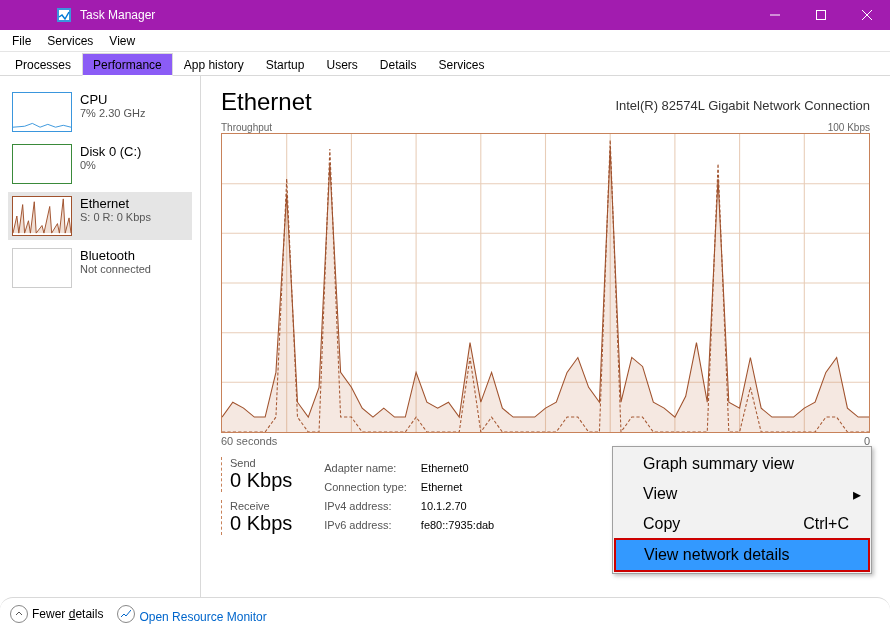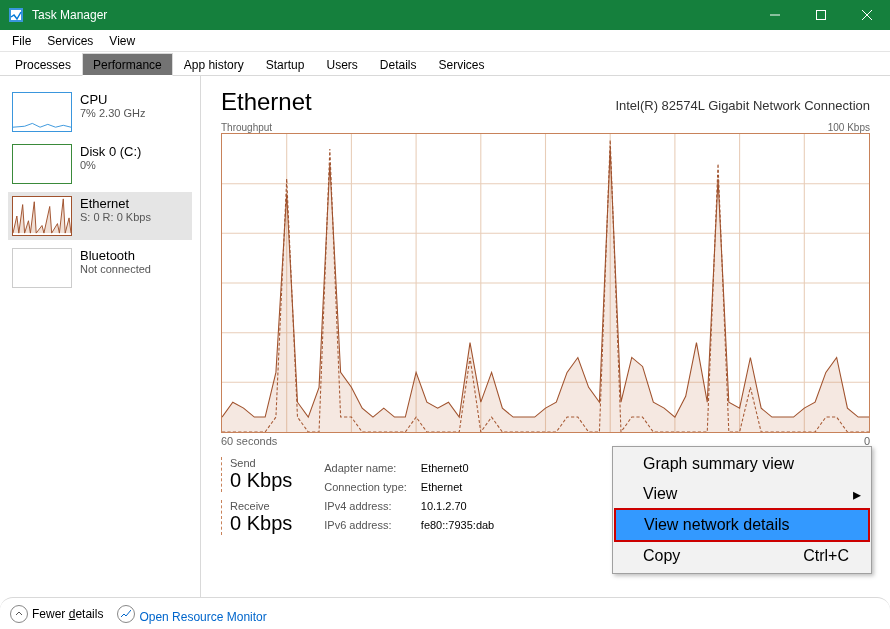--- a/index.html
+++ b/index.html
@@ -1,32 +1,32 @@
 <!DOCTYPE html>
 <html><head>
 <meta charset="utf-8">
 <style>
 * { box-sizing: border-box; margin: 0; padding: 0; font-family: "Segoe UI", Arial, sans-serif; }
 body { width: 890px; height: 629px; background: #fff; font-size: 12px; color: #000; overflow: hidden; }
 
 
-.titlebar { height: 30px; background: #15803d; display: flex; align-items: center; color: #fff; }
+.titlebar { height: 30px; background: #a21caf; display: flex; align-items: center; color: #fff; padding-left: 48px; }
 .titlebar .app-icon { width: 16px; height: 16px; margin: 0 8px; }
 .titlebar .title { flex: 1; font-size: 12px; }
 .titlebar .win-btn { width: 46px; height: 30px; display: flex; align-items: center; justify-content: center; }
 .titlebar .win-btn svg { stroke: #fff; }
 
 
 .menubar { height: 22px; display: flex; align-items: center; border-bottom: 1px solid #e5e5e5; padding: 0 4px; }
 .menubar .item { padding: 2px 8px; font-size: 12px; }
 
 
 .tabs { display: flex; padding: 0 4px; border-bottom: 1px solid #d9d9d9; height: 24px; }
 .tab { padding: 4px 10px 3px; font-size: 12px; border: 1px solid transparent; border-bottom: none; position: relative; top: 1px; cursor: default; }
-.tab.active { background: #737373; border-color: #d9d9d9; border-bottom: 1px solid #fff; }
+.tab.active { background: #8b5cf6; border-color: #d9d9d9; border-bottom: 1px solid #fff; }
 
 
 .body { display: flex; height: calc(629px - 30px - 22px - 24px - 32px); }
 
 
 .sidebar { width: 200px; padding: 12px 8px; display: flex; flex-direction: column; gap: 4px; }
 .side-item { display: flex; gap: 8px; padding: 4px; align-items: flex-start; cursor: default; }
 .side-item.selected { background: #e5e5e5; }
 .side-item .thumb { width: 60px; height: 40px; border: 1px solid; position: relative; overflow: hidden; background: #fff; flex-shrink: 0; }
 .side-item .thumb svg { width: 100%; height: 100%; }
@@ -214,26 +214,26 @@
     </div>
 
     <div class="ctx">
       <div class="ci">
           <span>Graph summary view</span>
         </div>
       <div class="ci">
           <span>View</span>
           <span class="arrow">▸</span>
         </div>
-      <div class="ci hl">
-          <span>View network details</span>
-        </div>
       <div class="ci">
           <span>Copy</span>
           <span>Ctrl+C</span>
+        </div>
+      <div class="ci hl">
+          <span>View network details</span>
         </div>
     </div>
   </div>
 </div>
 
 <div class="footer">
   <div class="fitem">
     <span class="circ">
         <svg width="8" height="8" viewBox="0 0 8 8">
           <polyline points="1,5 4,2 7,5" fill="none" stroke="#555" stroke-width="1"></polyline>

